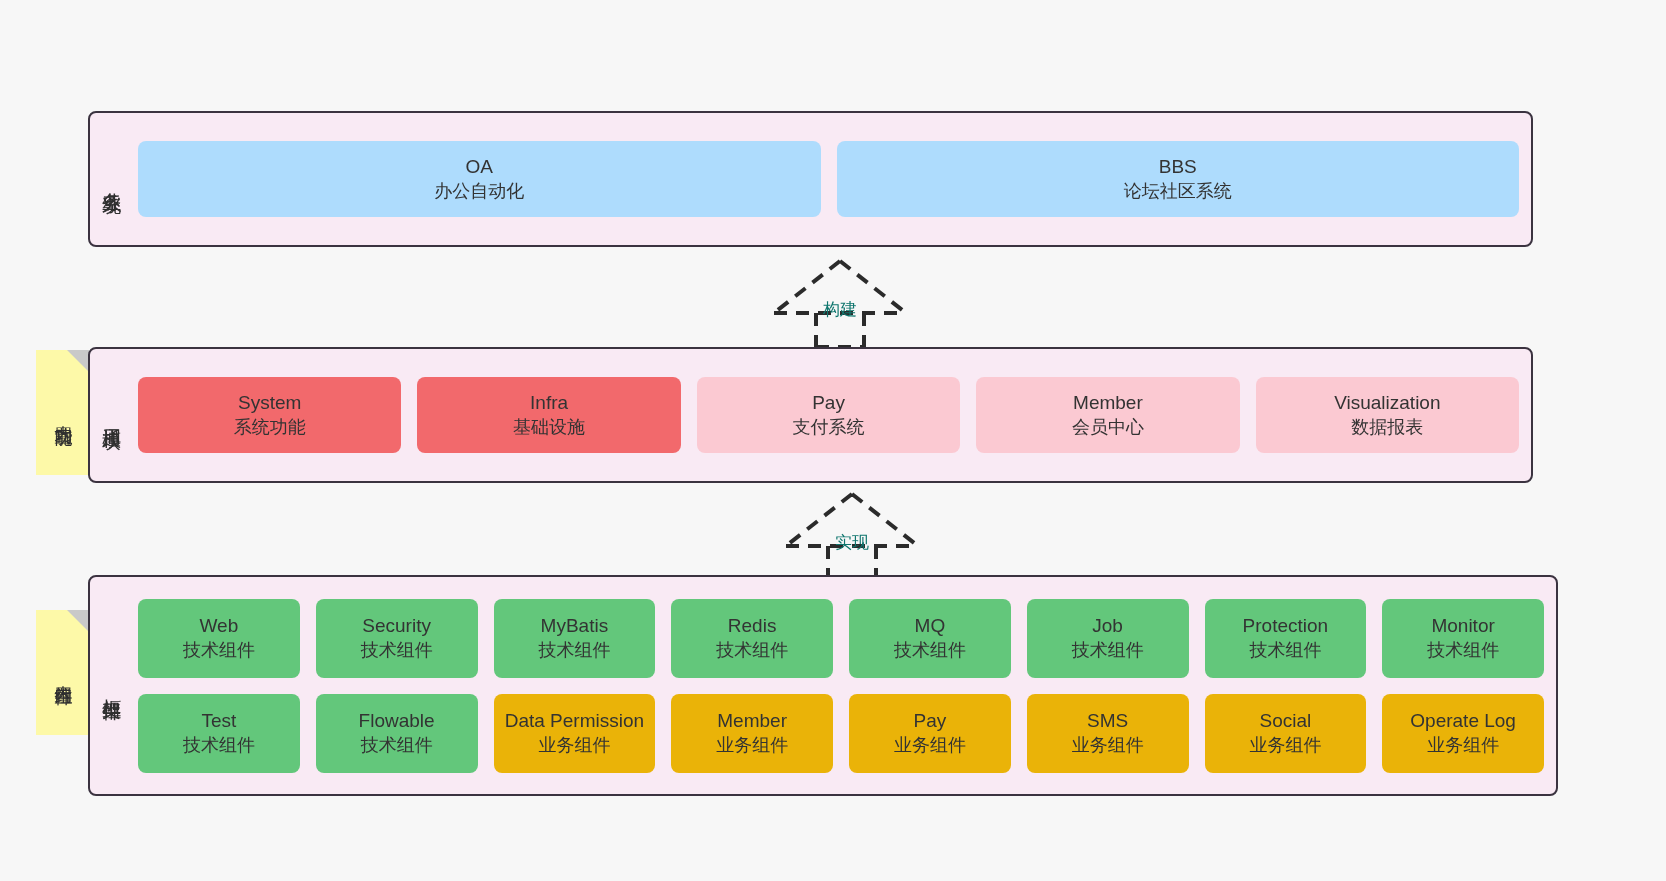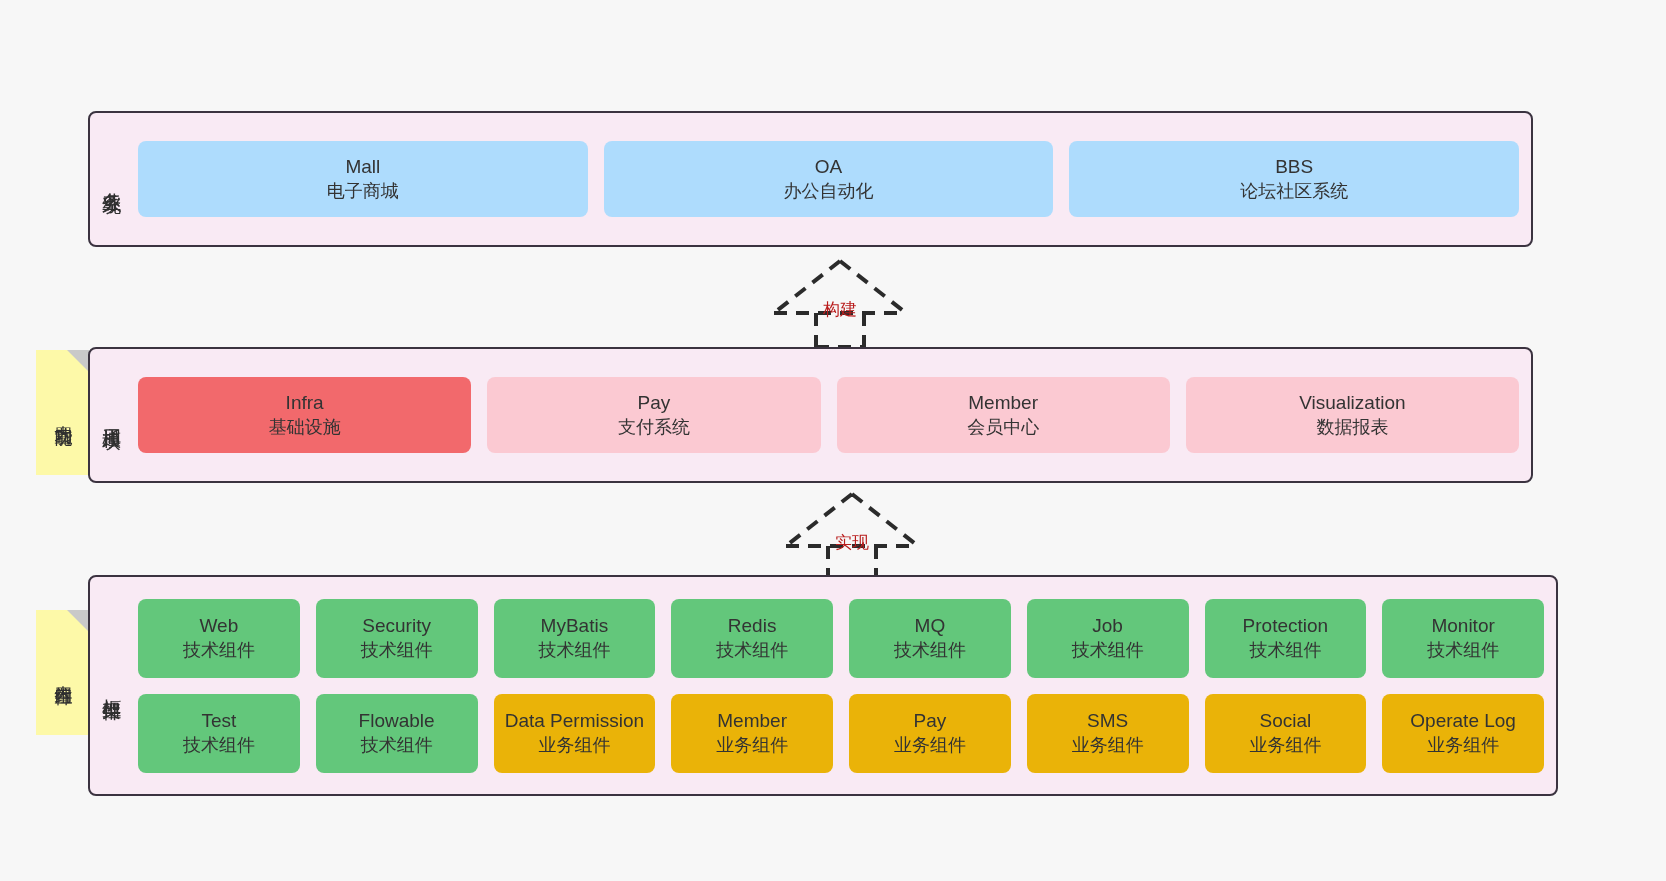--- a/index.html
+++ b/index.html
@@ -132,41 +132,37 @@
     height: 92px;
   }
   .arrow svg { display: block; overflow: visible; }
   .arrow-label {
     position: absolute;
     left: 0;
     right: 0;
     bottom: 28px;
     text-align: center;
     font-size: 17px;
-    color: #b91c1c;
+    color: #0f766e;
     user-select: none;
     pointer-events: none;
   }
   #arrow-build     { left: 760px; top: 257px; }
   #arrow-implement { left: 772px; top: 490px; }
 </style>
 </head>
 <body>
 
 <div id="canvas">
 
   <div class="band" id="band-business">
     <div class="band-title">业务系统</div>
     <div class="band-body">
       <div class="card-row">
 
-        <div class="card c-blue">
-          <span class="en">Mall</span>
-          <span class="cn">电子商城</span>
-        </div>
 
         <div class="card c-blue">
           <span class="en">OA</span>
           <span class="cn">办公自动化</span>
         </div>
 
 
 
 
         <div class="card c-blue">
@@ -189,20 +185,24 @@
   <div class="note" id="note-features">
     <span class="fold"></span>
     <span>内置功能</span>
   </div>
 
   <div class="band" id="band-modules">
     <div class="band-title">通用模块</div>
     <div class="band-body">
       <div class="card-row">
 
+        <div class="card c-red">
+          <span class="en">System</span>
+          <span class="cn">系统功能</span>
+        </div>
 
         <div class="card c-red">
           <span class="en">Infra</span>
           <span class="cn">基础设施</span>
         </div>
 
 
         <div class="card c-pink">
           <span class="en">Pay</span>
           <span class="cn">支付系统</span>

